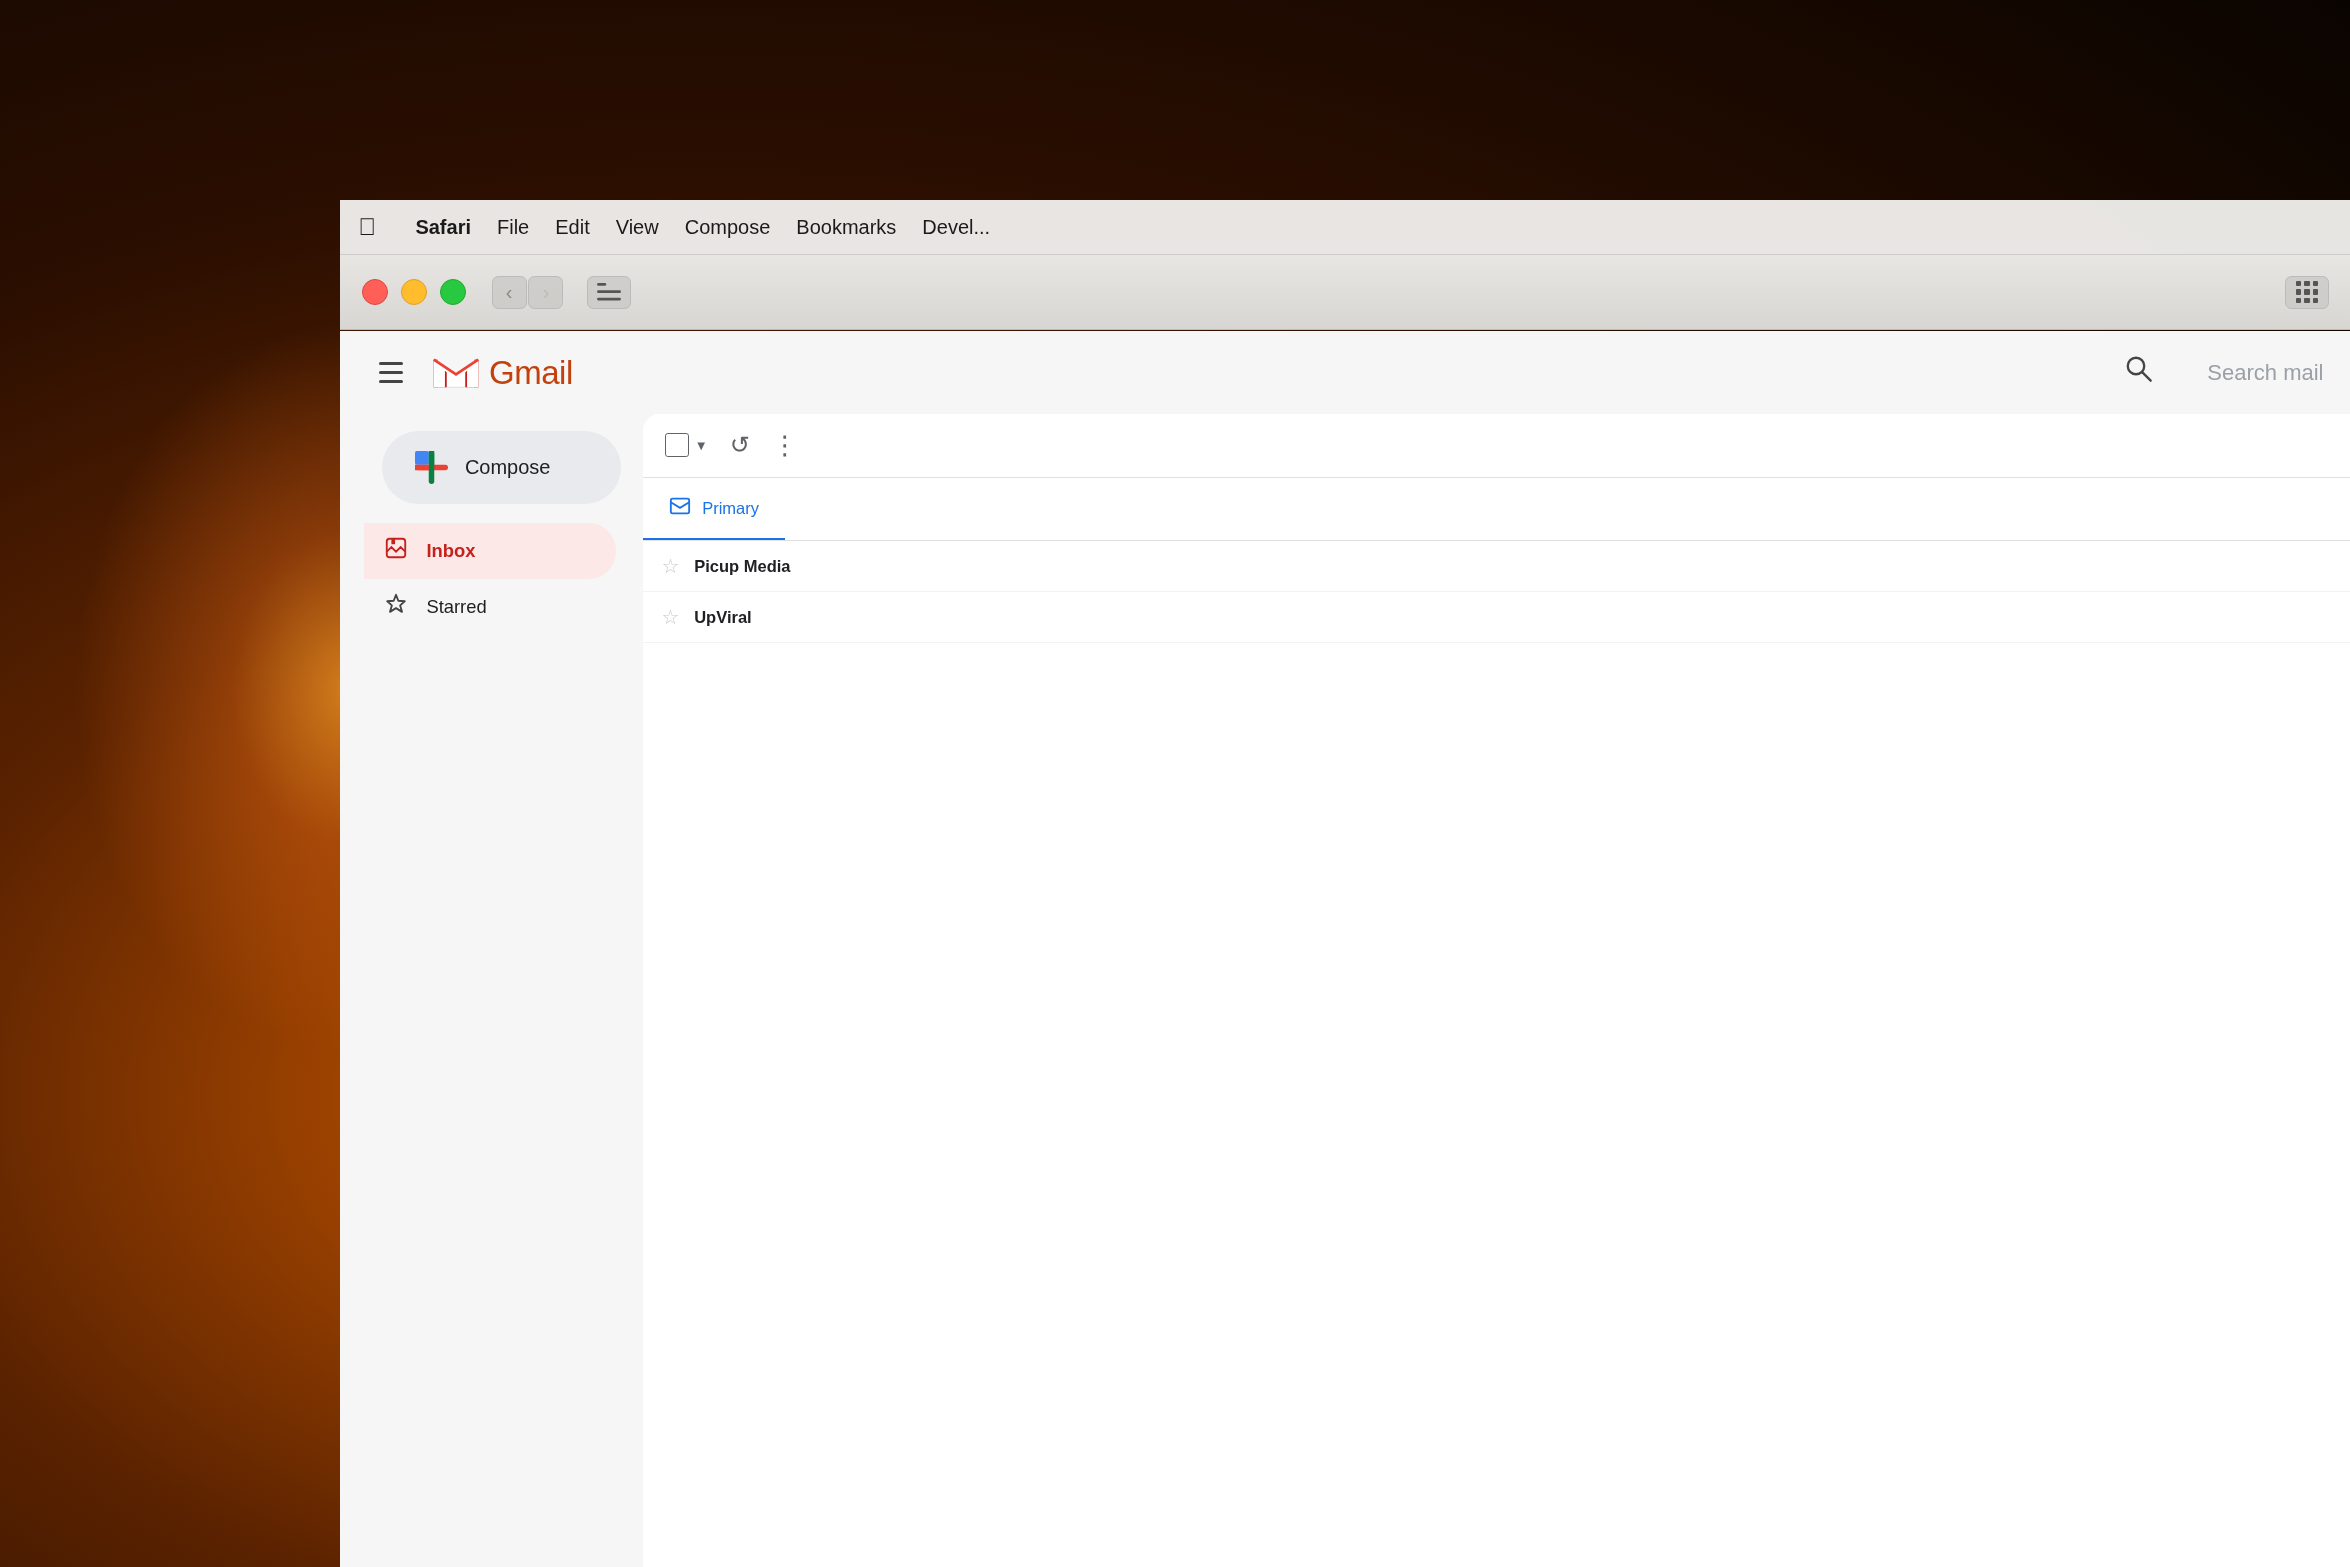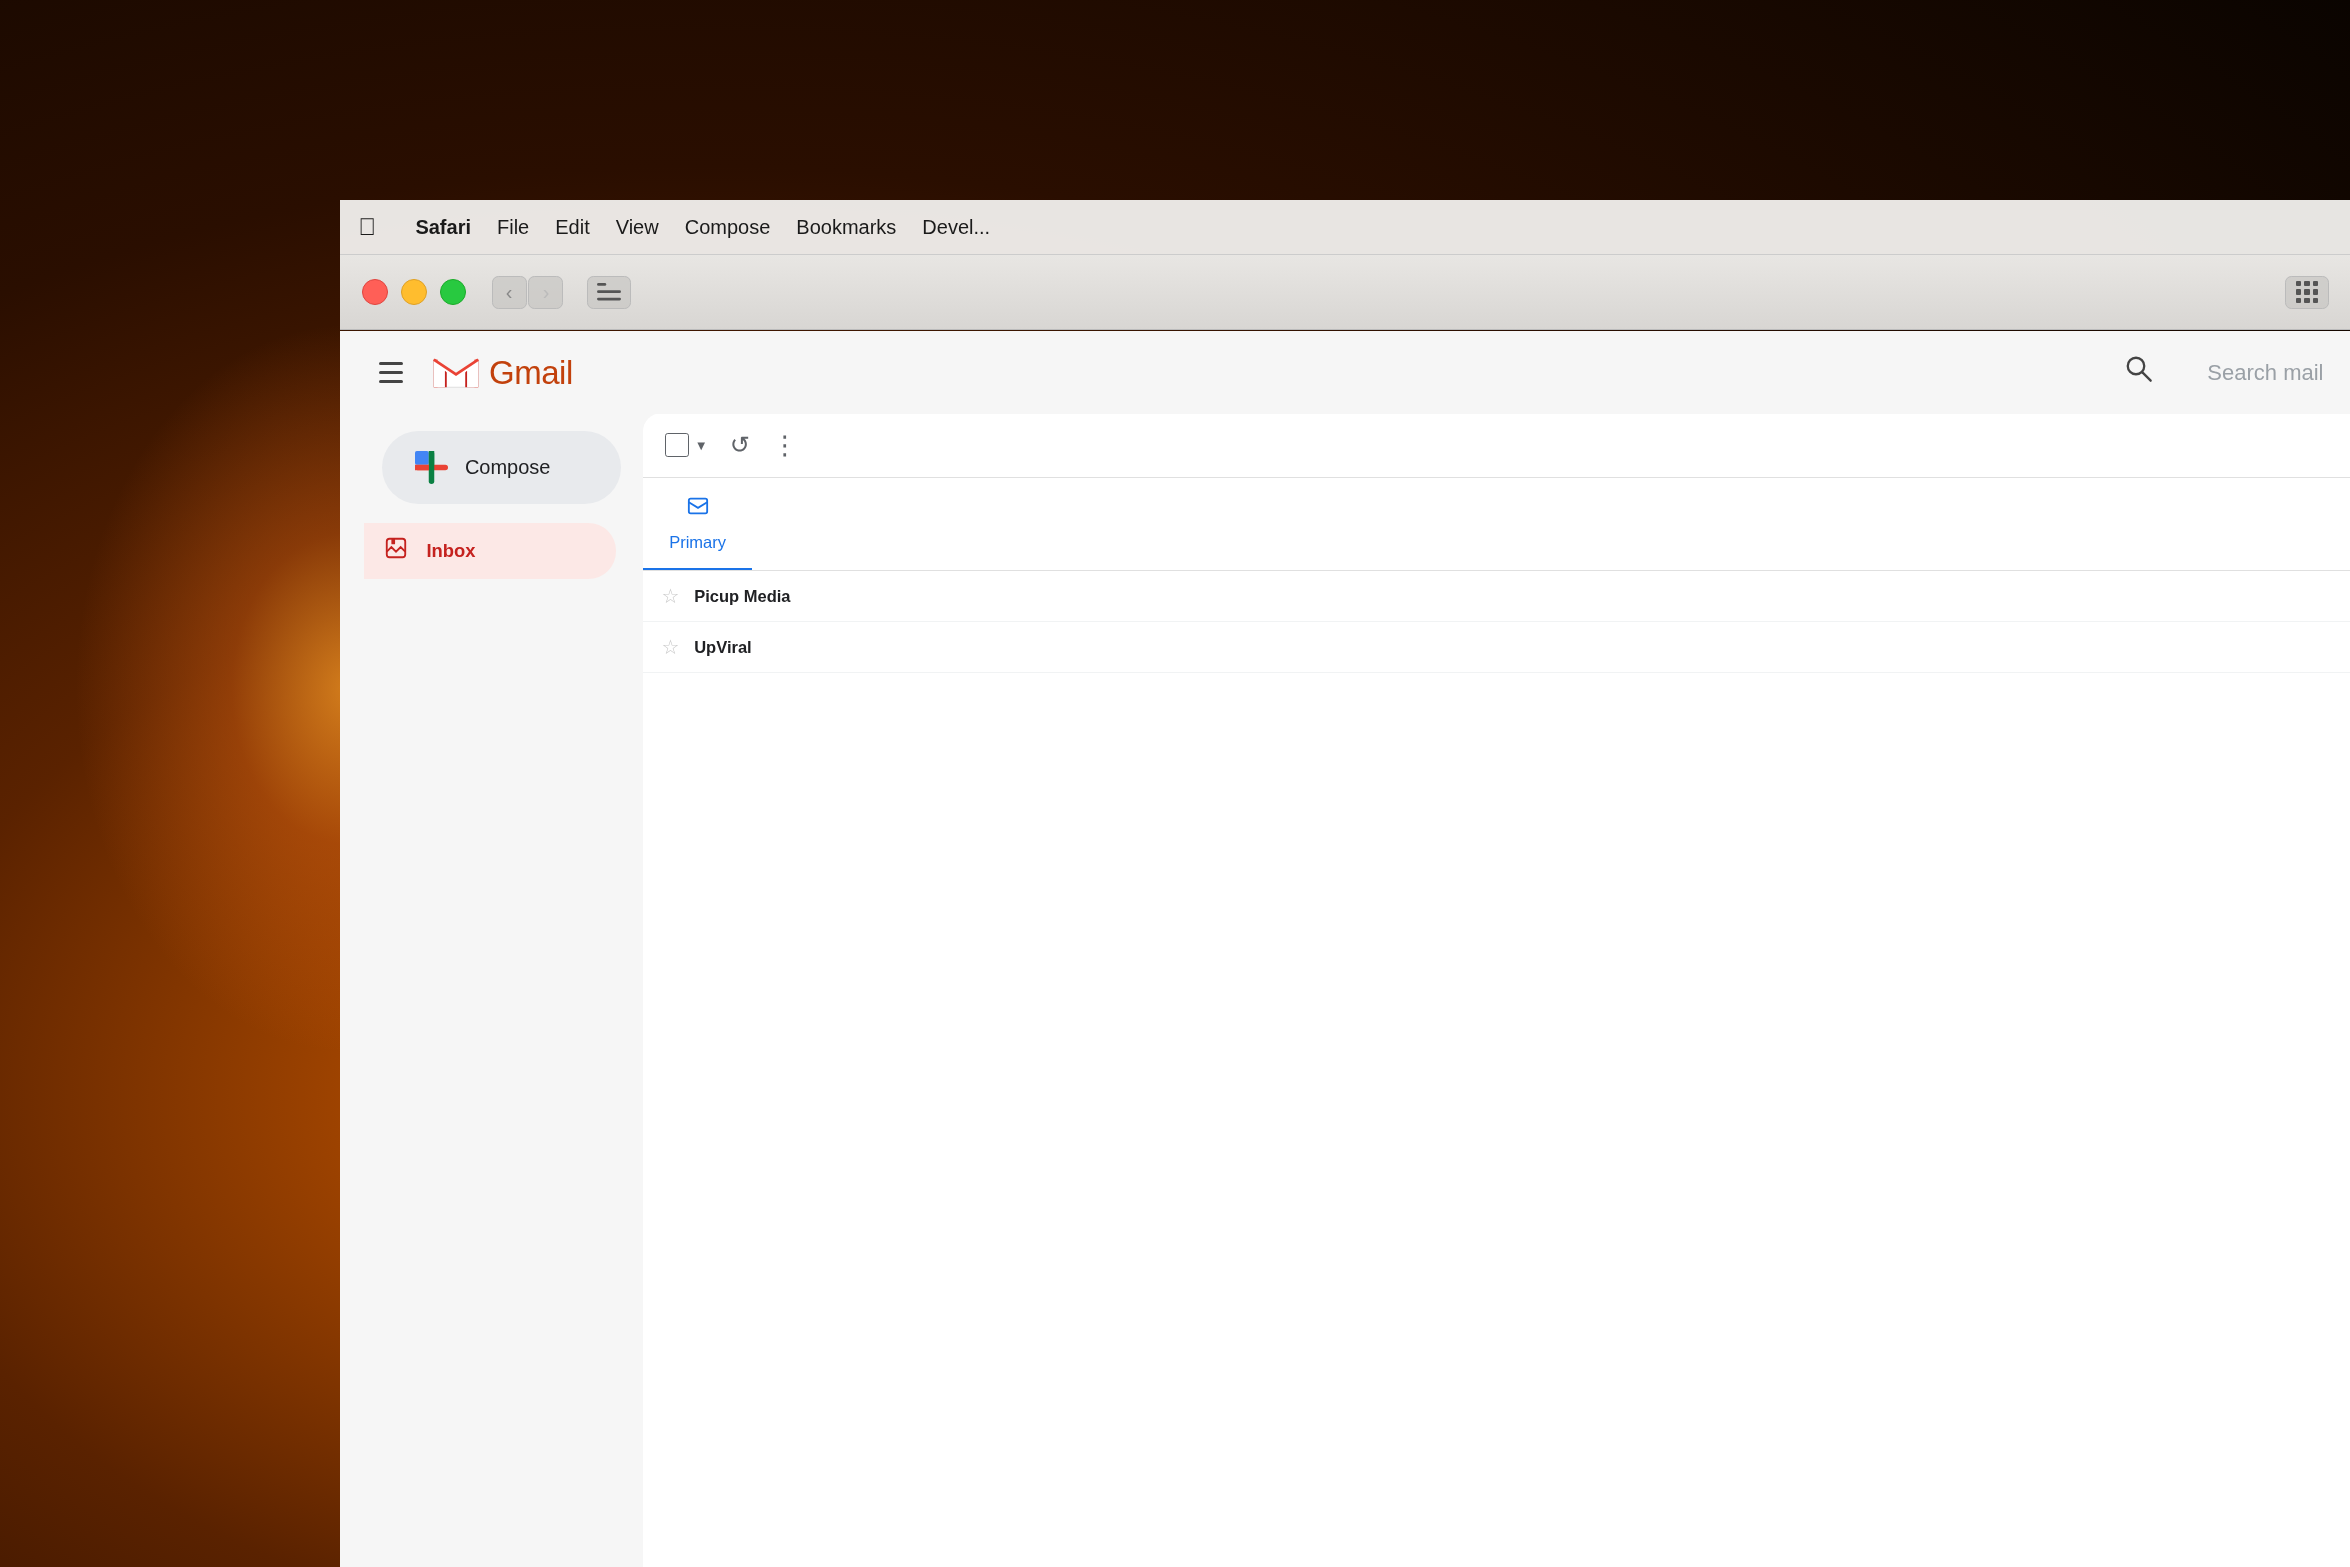--- a/index.html
+++ b/index.html
@@ -390,21 +390,20 @@
       padding: 16.5px 26px;
       font-size: 16.5px;
       color: #444;
       cursor: pointer;
       border-bottom: 2.8px solid transparent;
     }
 
     .email-tab.active {
       color: #1a73e8;
       border-bottom-color: #1a73e8;
-      flex-direction: column;
     }
 
     .tab-icon {
       font-size: 20px;
     }
 
     
     .email-row {
       display: flex;
       align-items: center;
@@ -552,20 +551,28 @@
         <span class="nav-item-icon inbox-icon">
           <svg width="24" height="24" viewBox="0 0 26 26">
             <rect x="3" y="3" width="20" height="20" rx="3" fill="none" stroke="#c5221f" stroke-width="2"></rect>
             <path d="M3 17 L8 12 L13 17 L18 12 L23 17" fill="none" stroke="#c5221f" stroke-width="2"></path>
             <rect x="8" y="3" width="4" height="6" rx="1" fill="#c5221f"></rect>
           </svg>
         </span>
         <span>Inbox</span>
       </div>
 
+      <div class="nav-item">
+        <span class="nav-item-icon starred-icon">
+          <svg width="24" height="24" viewBox="0 0 26 26">
+            <path d="M13 3 L15.5 9.5 L22.5 10 L17.5 14.5 L19.5 21.5 L13 17.5 L6.5 21.5 L8.5 14.5 L3.5 10 L10.5 9.5 Z" fill="none" stroke="#444" stroke-width="2" stroke-linejoin="round"></path>
+          </svg>
+        </span>
+        <span>Starred</span>
+      </div>
 
     </div>
 
     <div class="email-list-area">
 
       <div class="email-toolbar">
 
         <div class="checkbox-wrap">
           <div class="checkbox-box"></div>
           <span class="chevron-down">▼</span>

